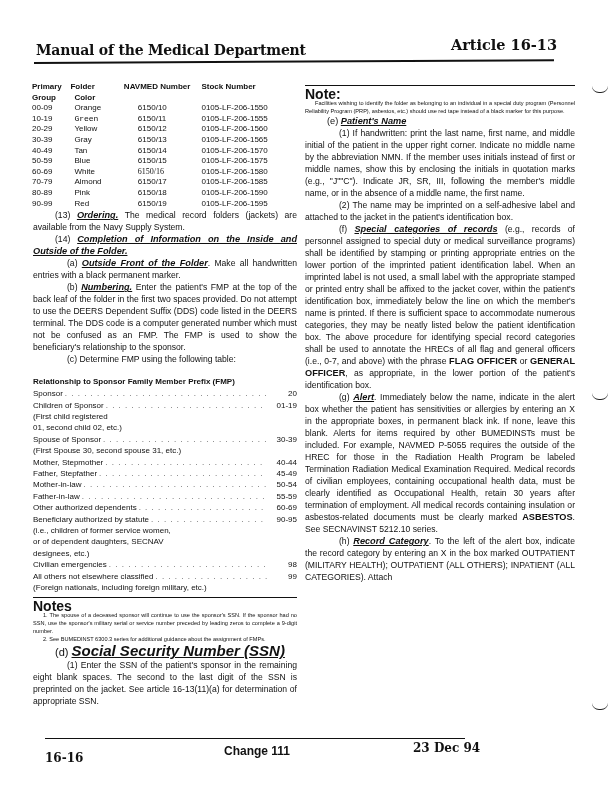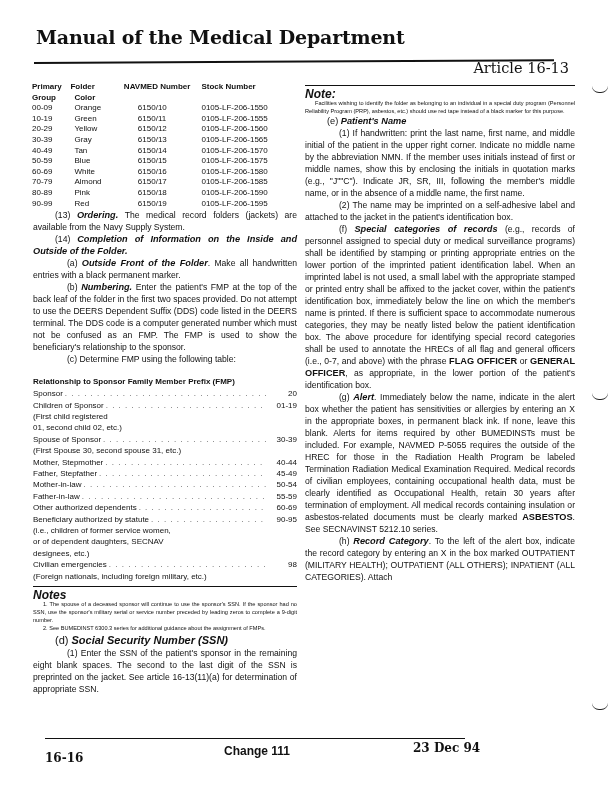--- a/index.html
+++ b/index.html
@@ -1,47 +1,47 @@
 <!DOCTYPE html>
 <html><head>
 <meta charset="utf-8">
 <style>
   html, body { margin:0; padding:0; background:#ffffff; }
   body { width:611px; height:792px; position:relative; overflow:hidden; color:#111; font-family:"Liberation Sans", sans-serif; }
-  .hdr-left { position:absolute; left:36px; top:26px; font-family:"DejaVu Serif", serif; font-weight:bold; font-size:19px; letter-spacing:-0.2px; }
-  .hdr-right { position:absolute; right:42px; top:36px; font-family:"DejaVu Serif", serif; font-weight:normal; font-size:14.5px;margin-top:24px; }
+  .hdr-left { position:absolute; left:36px; top:42px; font-family:"DejaVu Serif", serif; font-weight:bold; font-size:14px; letter-spacing:-0.2px; }
+  .hdr-right { position:absolute; right:54px; top:36px; font-family:"DejaVu Serif", serif; font-weight:bold; font-size:14.5px; }
   .hdr-rule { position:absolute; left:34px; top:62px; width:520px; height:0; border-top:2px solid #111; transform:rotate(-0.3deg); transform-origin:left; }
   .ftr-rule2 { position:absolute; left:45px; top:739px; width:420px; height:0; border-top:1.5px solid #111; }
   .ftr-left { position:absolute; left:45px; top:751px; font-family:"DejaVu Serif", serif; font-weight:bold; font-size:12px; }
   .ftr-center { position:absolute; left:224px; top:744px; font-family:Liberation Sans, sans-serif; font-weight:bold; font-size:12px; }
   .ftr-right { position:absolute; left:413px; top:741px; font-family:"DejaVu Serif", serif; font-weight:bold; font-size:12px; }
   .col { position:absolute; font-size:8.6px; line-height:12px; text-align:justify; }
   .col-left { left:33px; top:82px; width:264px; }
   .col-right { left:305px; top:79px; width:270px; }
   .p { margin:0; }
   .ind { text-indent:22px; }
   .ind2 { text-indent:34px; }
-  .hi { font-weight:bold; font-style:italic; font-size:9.2px; }
+  .hi { font-weight:bold; font-style:italic; font-size:9.2px;text-decoration:underline; }
   b.caps { font-weight:bold; font-size:9.2px; }
   table.folders { border-collapse:collapse; font-size:8px; line-height:10.6px; margin-left:-1px; }
   table.folders th { font-weight:bold; text-align:left; padding:0; vertical-align:bottom;margin-left:15px; }
   table.folders td { padding:0; }
   .c1 { width:39px; } .c2 { width:55px; } .c3 { width:80px; } .c4 { width:100px; }
   .fmp-title { font-weight:bold; font-size:8px; margin-top:11px; }
   .fmp-row { display:flex; font-size:8px; line-height:11.4px; }
   .fmp-label { white-space:nowrap; }
   .fmp-dots { flex:1; overflow:hidden; white-space:nowrap; color:#444; margin:0 2px; }
   .fmp-dots::after { content:". . . . . . . . . . . . . . . . . . . . . . . . . . . . . . . . . . . . . . . . . ."; letter-spacing:1px; }
   .fmp-val { white-space:nowrap; width:28px; text-align:right; }
   .fmp-sub { font-size:8px; line-height:11.4px; }
   .rule { border-top:1.5px solid #111; margin:4px 0 3px 0; }
-  .note-title { font-weight:bold; font-style:italic; font-size:12px; line-height:10px; }
+  .note-title { font-weight:bold; font-size:14px; line-height:10px; }
   .note-text { font-size:5.6px; line-height:8px; text-align:justify; }
   .sub-h { font-size:11px; line-height:14px; }
-  .sub-h .hi { font-size:11px; }
+  .sub-h .hi { font-size:15px; }
   .margin-mark { position:absolute; width:16px; height:6px; border-bottom:1.3px solid #222; border-radius:0 0 12px 12px; }
 </style>
 </head>
 <body>
 
 <div class="hdr-left">Manual of the Medical Department</div>
 <div class="hdr-right">Article 16-13</div>
 <div class="hdr-rule"></div>
 
 <div class="col col-left">
@@ -62,21 +62,21 @@
     </thead>
     <tbody id="folder-rows">
         <tr>
           <td>00-09</td>
           <td style="padding-left: 4px;">Orange</td>
           <td style="padding-left: 14px;">6150/10</td>
           <td>0105-LF-206-1550</td>
         </tr>
         <tr>
           <td>10-19</td>
-          <td style="padding-left: 4px;">Green</td>
+          <td style="padding-left: 4px; font-family: Liberation Mono, monospace;">Green</td>
           <td style="padding-left: 14px;">6150/11</td>
           <td>0105-LF-206-1555</td>
         </tr>
         <tr>
           <td>20-29</td>
           <td style="padding-left: 4px;">Yellow</td>
           <td style="padding-left: 14px;">6150/12</td>
           <td>0105-LF-206-1560</td>
         </tr>
         <tr>
@@ -93,21 +93,21 @@
         </tr>
         <tr>
           <td>50-59</td>
           <td style="padding-left: 4px;">Blue</td>
           <td style="padding-left: 14px;">6150/15</td>
           <td>0105-LF-206-1575</td>
         </tr>
         <tr>
           <td>60-69</td>
           <td style="padding-left: 4px;">White</td>
-          <td style="padding-left: 14px;">6150/16</td>
+          <td style="padding-left: 14px; font-family: Liberation Serif, serif;">6150/16</td>
           <td>0105-LF-206-1580</td>
         </tr>
         <tr>
           <td>70-79</td>
           <td style="padding-left: 4px;">Almond</td>
           <td style="padding-left: 14px;">6150/17</td>
           <td>0105-LF-206-1585</td>
         </tr>
         <tr>
           <td>80-89</td>
@@ -188,20 +188,25 @@
         <span class="fmp-dots"></span>
         <span class="fmp-val">90-95</span>
       </div>
       <div class="fmp-sub">(i.e., children of former service women,</div>
       <div class="fmp-sub">or of dependent daughters, SECNAV</div>
       <div class="fmp-sub">designees, etc.)</div>
       <div class="fmp-row">
         <span class="fmp-label">Civilian emergencies</span>
         <span class="fmp-dots"></span>
         <span class="fmp-val">98</span>
+      </div>
+      <div class="fmp-row">
+        <span class="fmp-label">All others not elsewhere classified</span>
+        <span class="fmp-dots"></span>
+        <span class="fmp-val">99</span>
       </div>
       <div class="fmp-sub">(Foreign nationals, including foreign military, etc.)</div>
     </div>
 
   <div class="rule"></div>
   <div class="note-title">Notes</div>
   <div class="note-text" style="text-indent:10px">1. The spouse of a deceased sponsor will continue to use the sponsor's SSN. If the sponsor had no SSN, use the sponsor's military serial or service number preceded by leading zeros to complete a 9-digit number.</div>
   <div class="note-text" style="text-indent:10px">2. See BUMEDINST 6300.3 series for additional guidance about the assignment of FMPs.</div>
 
   <p class="p sub-h" style="padding-left:22px;margin-top:1px">

